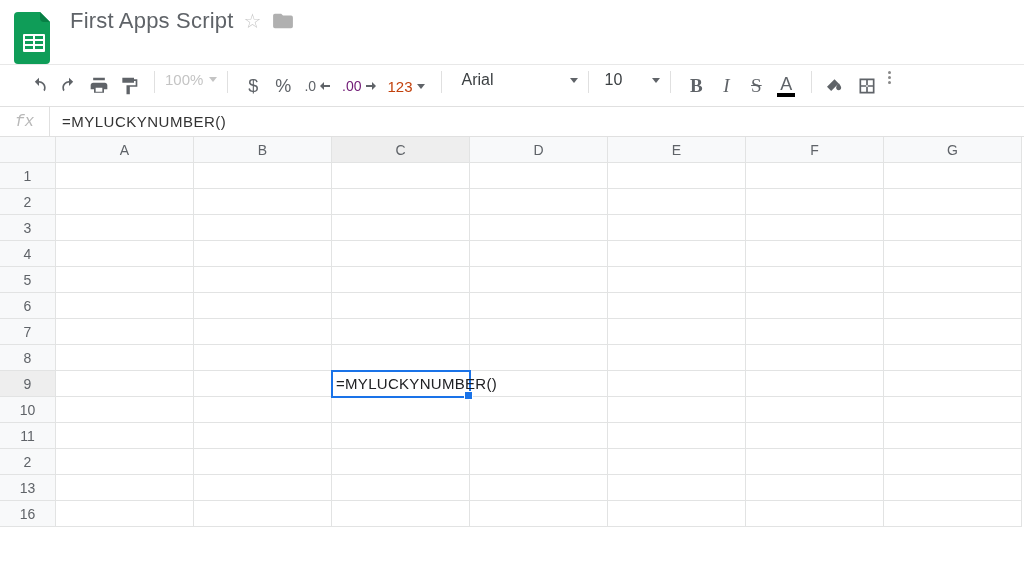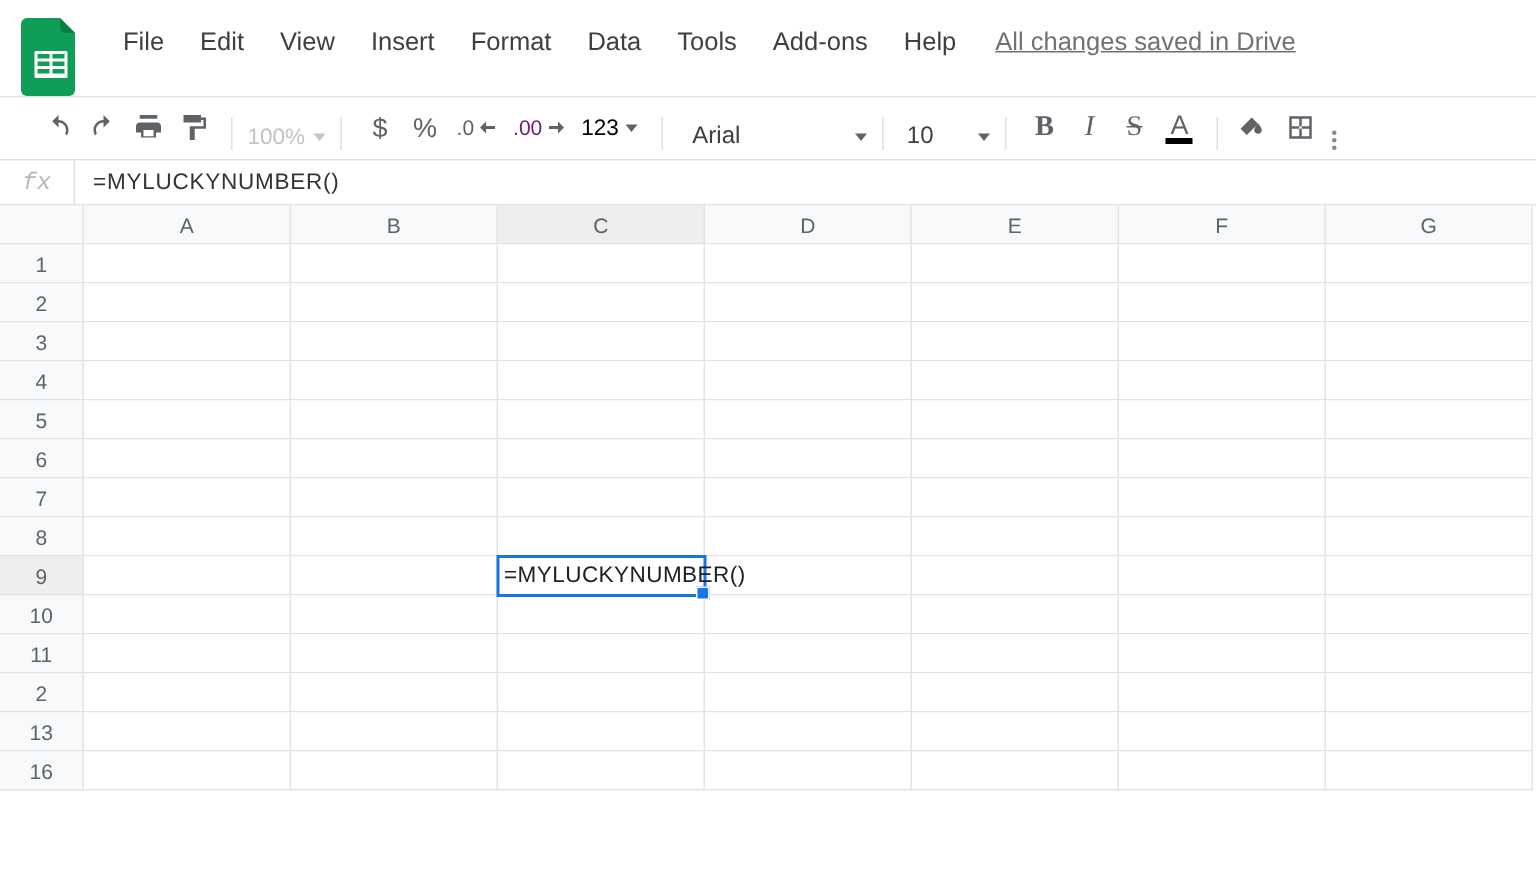--- a/index.html
+++ b/index.html
@@ -11,21 +11,21 @@
   .title-col { display: flex; flex-direction: column; }
   .title-row { display: flex; align-items: center; gap: 10px; padding-left: 4px; }
   .doc-title { font-size: 22px; color: #5f6368; letter-spacing: .2px; }
   .star { color: #c7c7c7; font-size: 20px; cursor: pointer; }
   .folder-icon { color: #b0b0b0; cursor: pointer; display:flex; }
   .menubar { display: flex; align-items: center; gap: 0; padding: 6px 0 10px 4px; }
   .menu-item { font-size: 17px; color: #3c4043; padding: 4px 12px; cursor: pointer; }
   .save-status { font-size: 17px; color: #717171; text-decoration: underline; margin-left: 14px; cursor: pointer; }
   .menubar-border { border-bottom: 1px solid #e8e8e8; }
   
-  .toolbar { display: flex; align-items: flex-end; gap: 0; padding: 6px 8px 6px 24px; border-bottom: 1px solid #e0e0e0; height: 42px; }
+  .toolbar { display: flex; align-items: flex-start; gap: 0; padding: 6px 8px 6px 24px; border-bottom: 1px solid #e0e0e0; height: 42px; }
   .tool-btn { display: flex; align-items: center; justify-content: center; width: 30px; height: 30px; color: #5f6368; cursor: pointer; font-size: 18px; }
   .tool-btn.wide { width: auto; padding: 0 6px; gap: 4px; }
   .sep { width: 1px; height: 22px; background: #e0e0e0; margin: 0 10px; }
   .zoom { color: #c4c4c4; font-size: 15px; display: flex; align-items: center; gap: 6px; cursor: pointer; }
   .dd-caret { width: 0; height: 0; border-left: 4px solid transparent; border-right: 4px solid transparent; border-top: 5px solid currentColor; }
   .tool-text { font-size: 18px; color: #5f6368; }
   .font-select { display: flex; align-items: center; gap: 76px; font-size: 16px; color: #3c4043; cursor: pointer; margin-left: 10px; }
   .fontsize-select { display: flex; align-items: center; gap: 30px; font-size: 16px; color: #3c4043; cursor: pointer; margin-left: 6px; }
   .bold { font-weight: 700; font-size: 19px; font-family: "Times New Roman", serif; }
   .ital { font-style: italic; font-size: 19px; font-family: Georgia, serif; }
@@ -63,31 +63,28 @@
       <rect x="9" y="22" width="22" height="18" rx="1" fill="#fff"></rect>
       <rect x="11" y="24" width="8" height="3" fill="#0f9d58"></rect>
       <rect x="21" y="24" width="8" height="3" fill="#0f9d58"></rect>
       <rect x="11" y="29" width="8" height="3" fill="#0f9d58"></rect>
       <rect x="21" y="29" width="8" height="3" fill="#0f9d58"></rect>
       <rect x="11" y="34" width="8" height="3" fill="#0f9d58"></rect>
       <rect x="21" y="34" width="8" height="3" fill="#0f9d58"></rect>
     </svg>
   </div>
   <div class="title-col">
-    <div class="menubar">
-      <span class="menu-item">File</span>
-      <span class="menu-item">Edit</span>
-      <span class="menu-item">View</span>
-      <span class="menu-item">Insert</span>
-      <span class="menu-item">Format</span>
-      <span class="menu-item">Data</span>
-      <span class="menu-item">Tools</span>
-      <span class="menu-item">Add-ons</span>
-      <span class="menu-item">Help</span>
-      <span class="save-status">All changes saved in Drive</span>
+    <div class="title-row">
+      <span class="doc-title">First Apps Script</span>
+      <span class="star">☆</span>
+      <span class="folder-icon">
+        <svg width="22" height="18" viewBox="0 0 24 20">
+            <path fill="#b0b0b0" d="M10 2H3a2 2 0 0 0-2 2v12a2 2 0 0 0 2 2h18a2 2 0 0 0 2-2V6a2 2 0 0 0-2-2h-9l-2-2z"></path>
+          </svg>
+      </span>
     </div>
   </div>
 </div>
 <div class="menubar-border"></div>
 
 <div class="toolbar">
   <div class="tool-btn">
     <svg width="20" height="20" viewBox="0 0 24 24">
         <path fill="#5f6368" d="M12 5V2L7 7l5 5V8c3.3 0 6 2.7 6 6 0 1-.3 2-.7 2.8l1.5 1.5C19.5 17 20 15.6 20 14c0-4.4-3.6-8-8-8z"></path>
       </svg>
@@ -121,21 +118,21 @@
         <path fill="#5f6368" d="M0 4l4-4v3h6v2H4v3z"></path>
       </svg>
   </div>
   <div class="tool-btn wide">
     <span style="font-size:14px;color:#701a75">.00</span>
     <svg width="10" height="8" viewBox="0 0 10 8">
         <path fill="#5f6368" d="M10 4L6 0v3H0v2h6v3z"></path>
       </svg>
   </div>
   <div class="tool-btn wide">
-    <span style="font-size:15px;color:#000000">123</span>
+    <span style="font-size:15px;color:#c2410c">123</span>
     <span class="dd-caret" style="color:#5f6368"></span>
   </div>
   <div class="sep"></div>
   <div class="font-select">
     <span>Arial</span>
     <span class="dd-caret" style="color:#5f6368"></span>
   </div>
   <div class="sep"></div>
   <div class="fontsize-select">
     <span>10</span>

